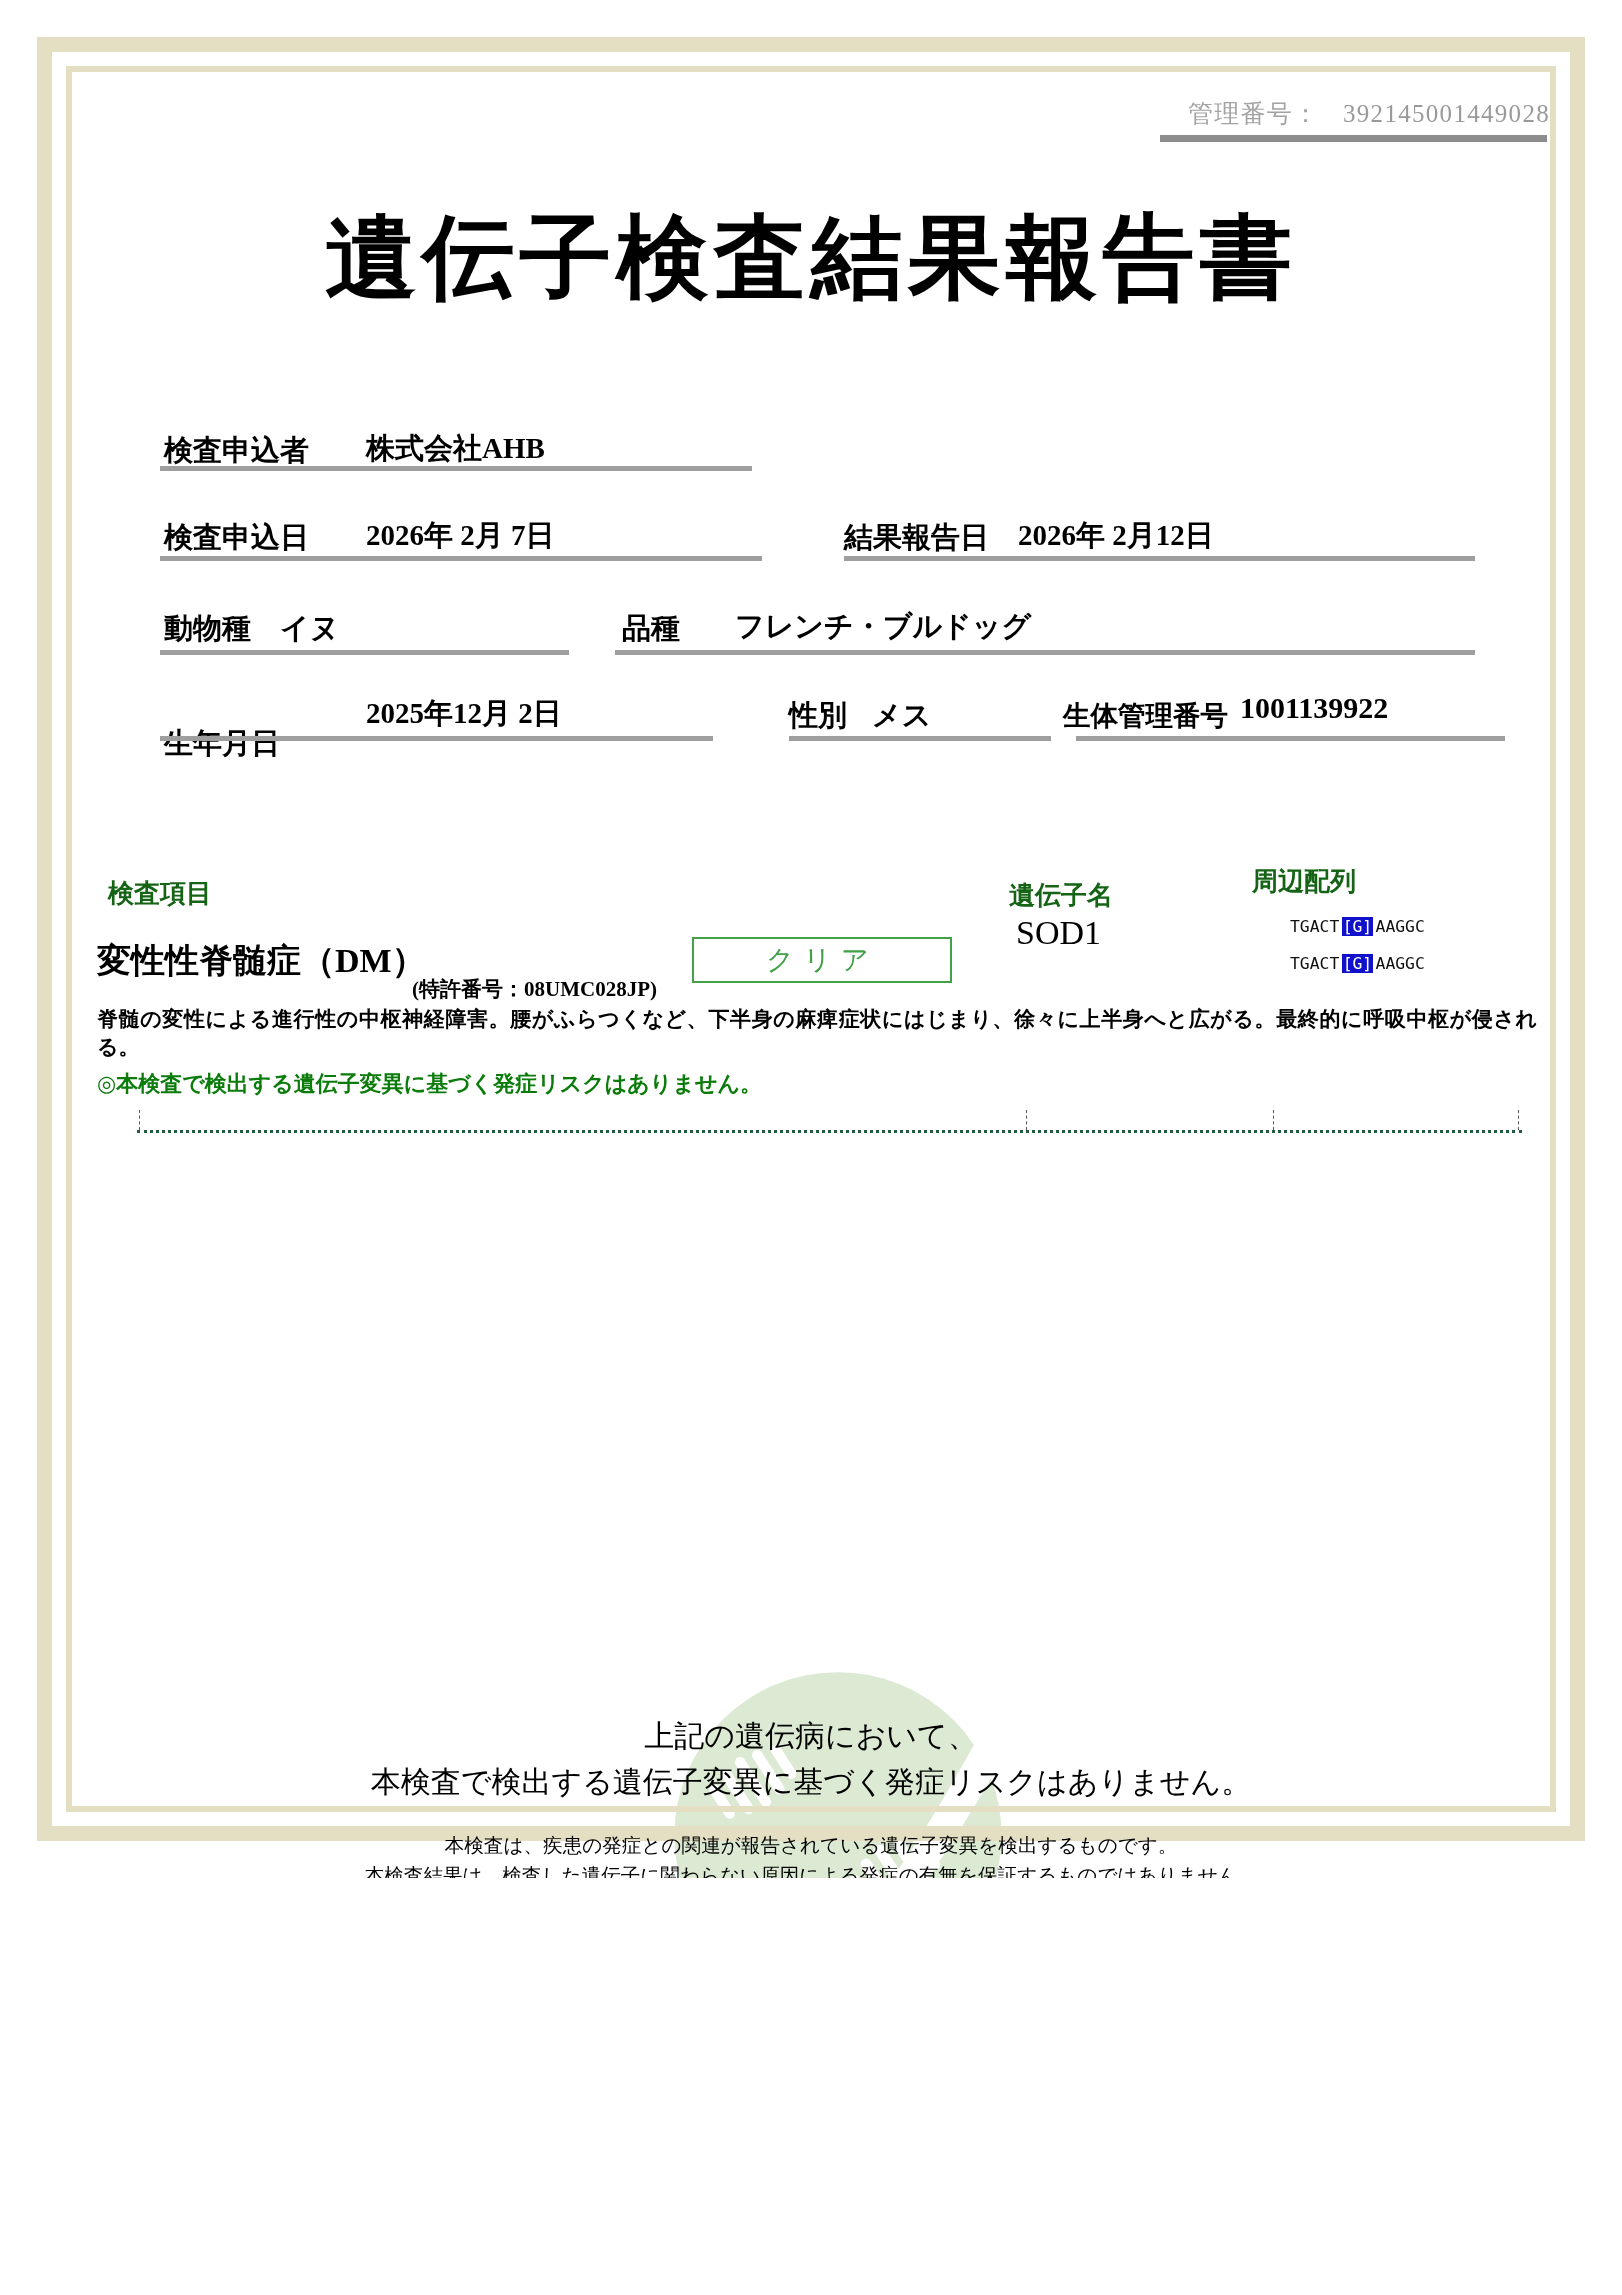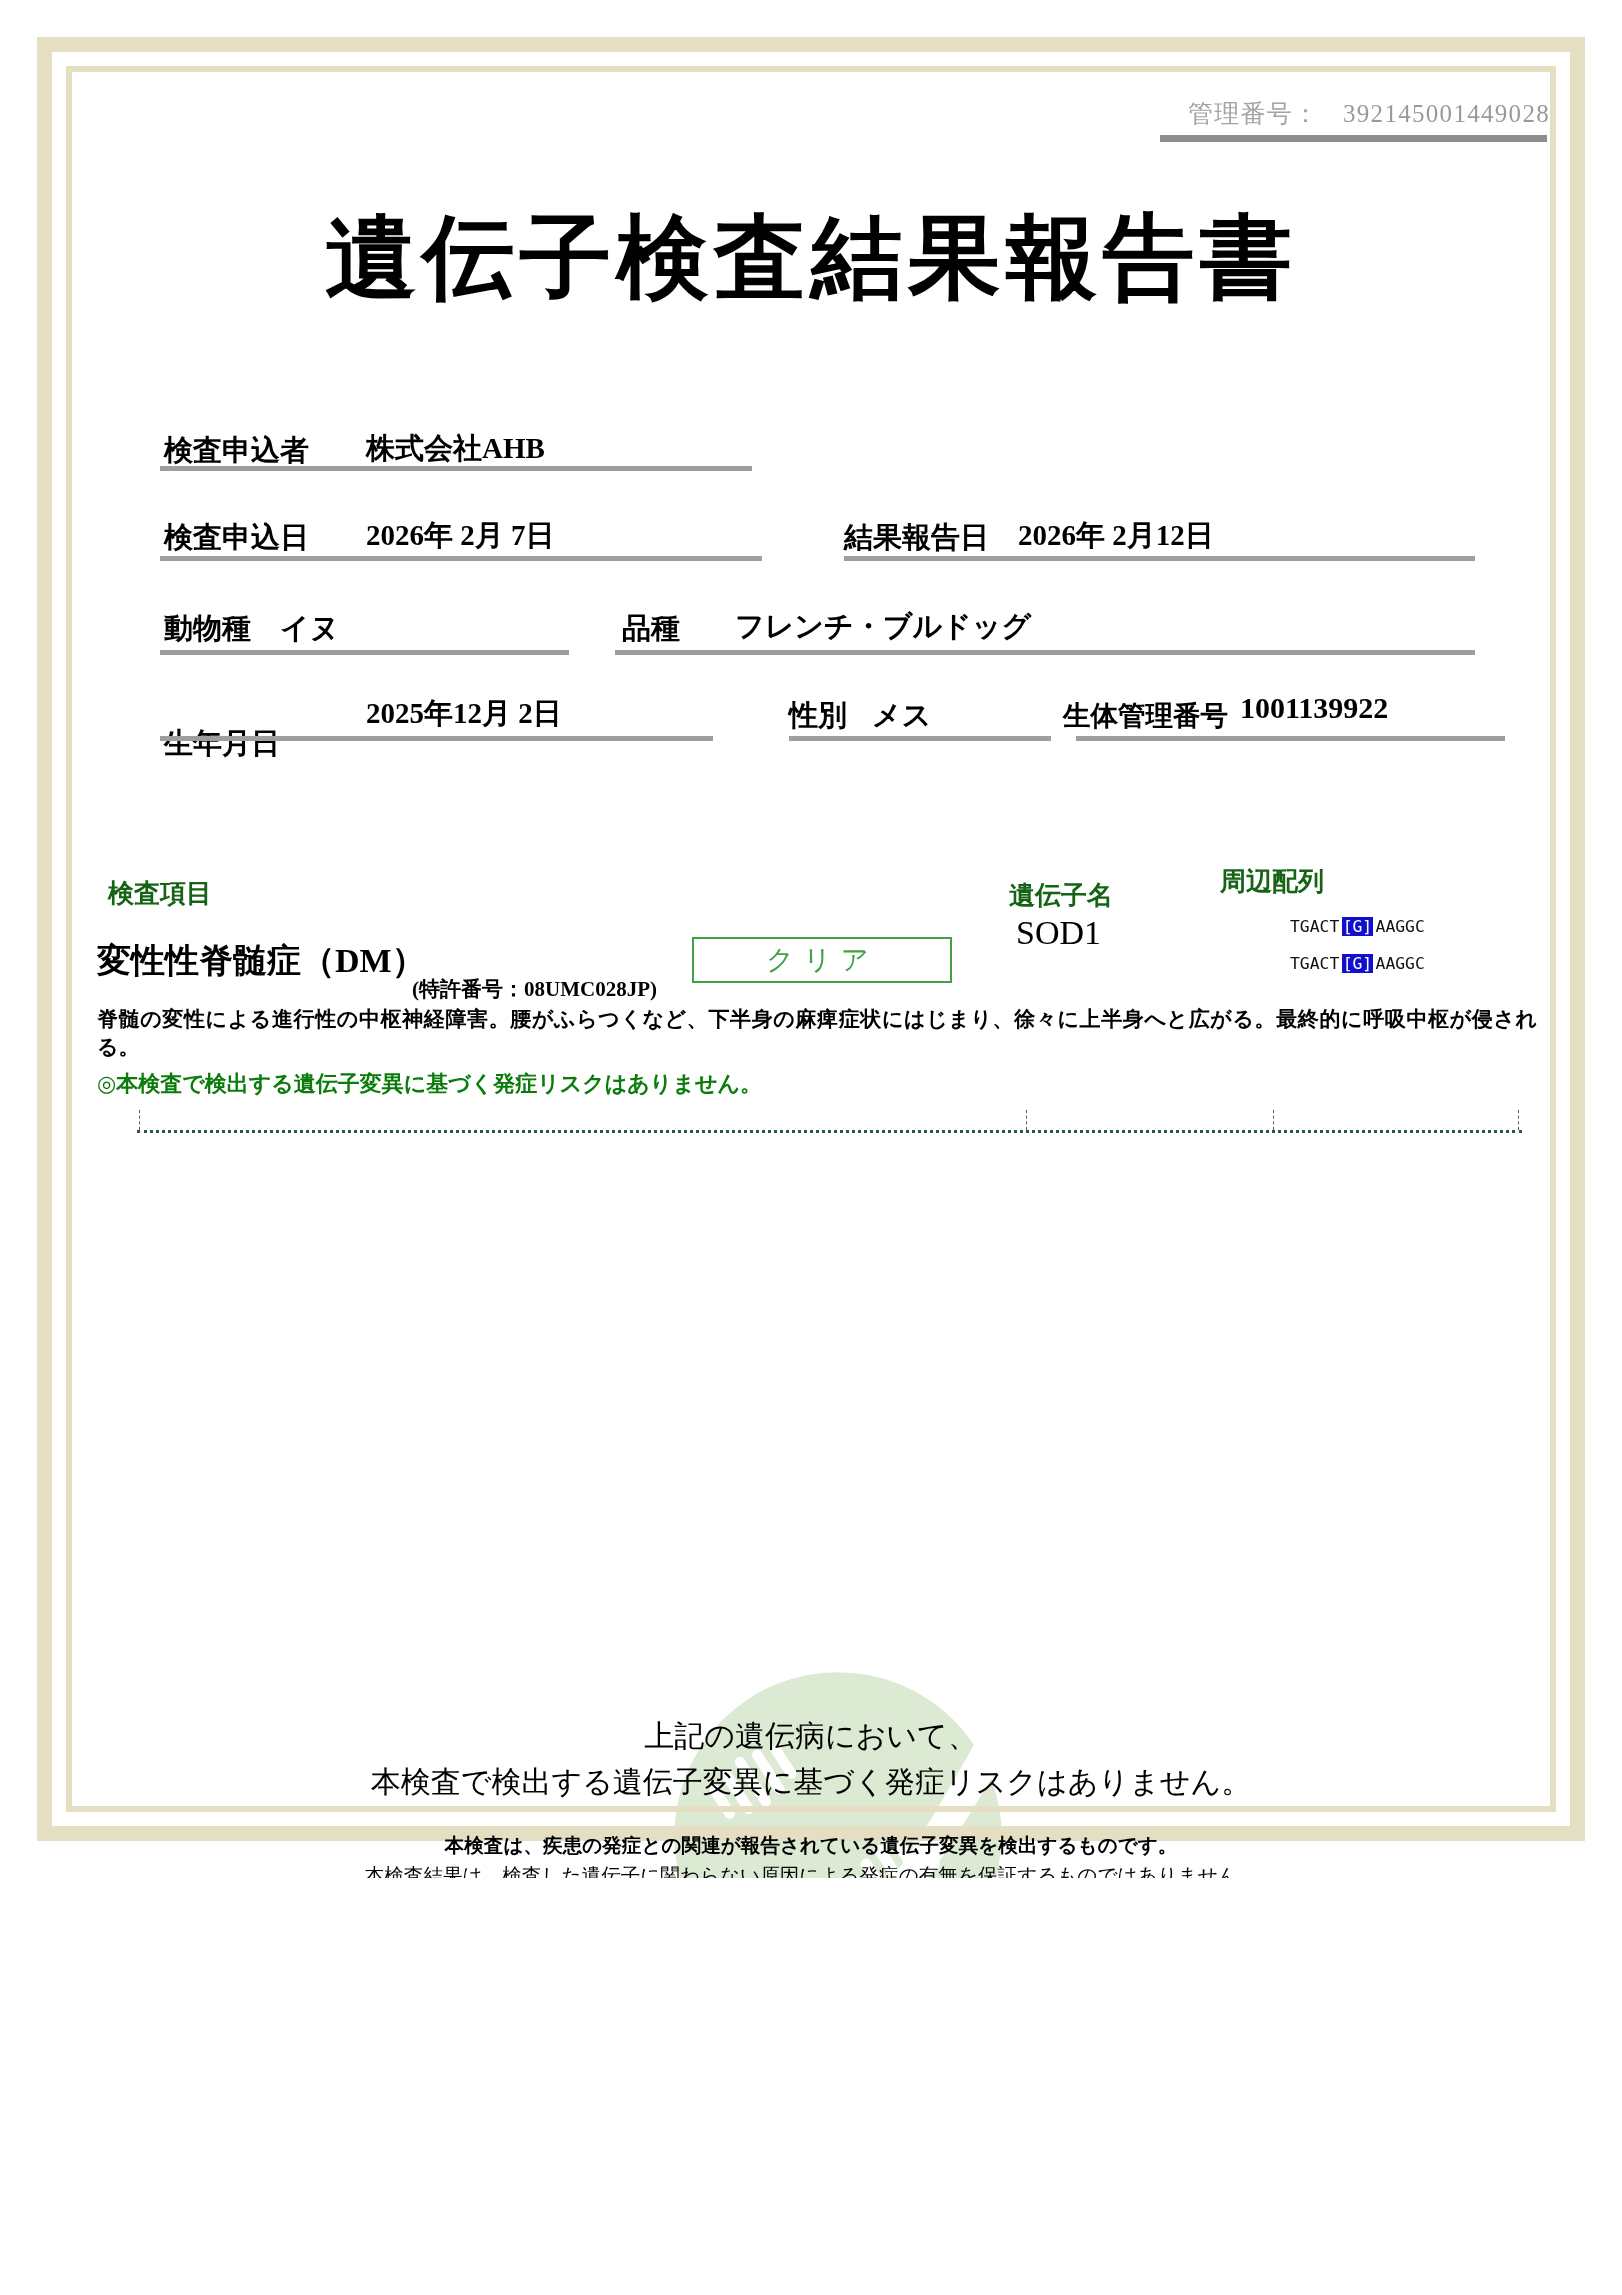--- a/index.html
+++ b/index.html
@@ -128,21 +128,21 @@
   <div class="abs bar fg" style="left:160px; top:736px; width:553px;"></div>
   <div class="abs lbl fg" style="left:789px; top:696px;">性別</div>
   <div class="abs val fg" style="left:872px; top:696px;">メス</div>
   <div class="abs bar fg" style="left:789px; top:736px; width:262px;"></div>
   <div class="abs lbl fg" style="left:1063px; top:698px; font-size:27.5px;">生体管理番号</div>
   <div class="abs val fg" style="left:1240px; top:691px; font-size:30px;">1001139922</div>
   <div class="abs bar fg" style="left:1076px; top:736px; width:429px;"></div>
 
   <div class="abs sec-h fg" style="left:108px; top:876px;">検査項目</div>
   <div class="abs sec-h fg" style="left:1009px; top:878px;">遺伝子名</div>
-  <div class="abs sec-h fg" style="left:1220px; top:864px;">周辺配列</div>
+  <div class="abs sec-h fg" style="left:1252px; top:864px;">周辺配列</div>
 
   <div class="abs disease fg" style="left:97px; top:938px;">変性性脊髄症（DM）</div>
   <div class="abs patent fg" style="left:412px; top:975px;">(特許番号：08UMC028JP)</div>
   <div class="abs clear-box fg">クリア</div>
   <div class="abs gene-val fg" style="left:1016px; top:914px;">SOD1</div>
 
   <div class="abs seq fg" style="left:1290px; top:917px;">
     <span>TGACT</span><span class="allele">[G]</span><span>AAGGC</span>
   </div>
   <div class="abs seq fg" style="left:1290px; top:954px;">
@@ -153,21 +153,21 @@
   <div class="abs note fg">◎本検査で検出する遺伝子変異に基づく発症リスクはありません。</div>
 
   <div class="abs vdash fg" style="left:139px;"></div>
   <div class="abs vdash fg" style="left:1026px;"></div>
   <div class="abs vdash fg" style="left:1273px;"></div>
   <div class="abs vdash fg" style="left:1518px;"></div>
   <div class="abs hdots fg"></div>
 
   <div class="abs sum-line sum-big fg" style="top:1716px;">上記の遺伝病において、</div>
   <div class="abs sum-line sum-big fg" style="top:1762px;">本検査で検出する遺伝子変異に基づく発症リスクはありません。</div>
-  <div class="abs sum-line sum-small fg" style="top:1832px;font-weight:bold;">本検査は、疾患の発症との関連が報告されている遺伝子変異を検出するものです。</div>
+  <div class="abs sum-line sum-small fg" style="top:1832px;">本検査は、疾患の発症との関連が報告されている遺伝子変異を検出するものです。</div>
   <div class="abs sum-line sum-small fg" style="top:1862px;">本検査結果は、検査した遺伝子に関わらない原因による発症の有無を保証するものではありません。</div>
 
   <svg class="abs fg" style="left:88px; top:2089px;" width="102" height="98" viewBox="0 0 156 150">
     <ellipse cx="78" cy="74" rx="75" ry="73" fill="#48a33a"></ellipse>
     <path d="M4 84 C40 40 116 40 152 84 C116 62 40 62 4 84 Z" fill="#8dc63f"></path>
     <g transform="rotate(-8 78 80)" fill="#ffffff">
       <rect x="38" y="62" width="9" height="30" rx="4.5"></rect>
       <rect x="53" y="56" width="9" height="42" rx="4.5"></rect>
       <rect x="68" y="52" width="9" height="50" rx="4.5"></rect>
       <rect x="83" y="56" width="9" height="42" rx="4.5"></rect>

